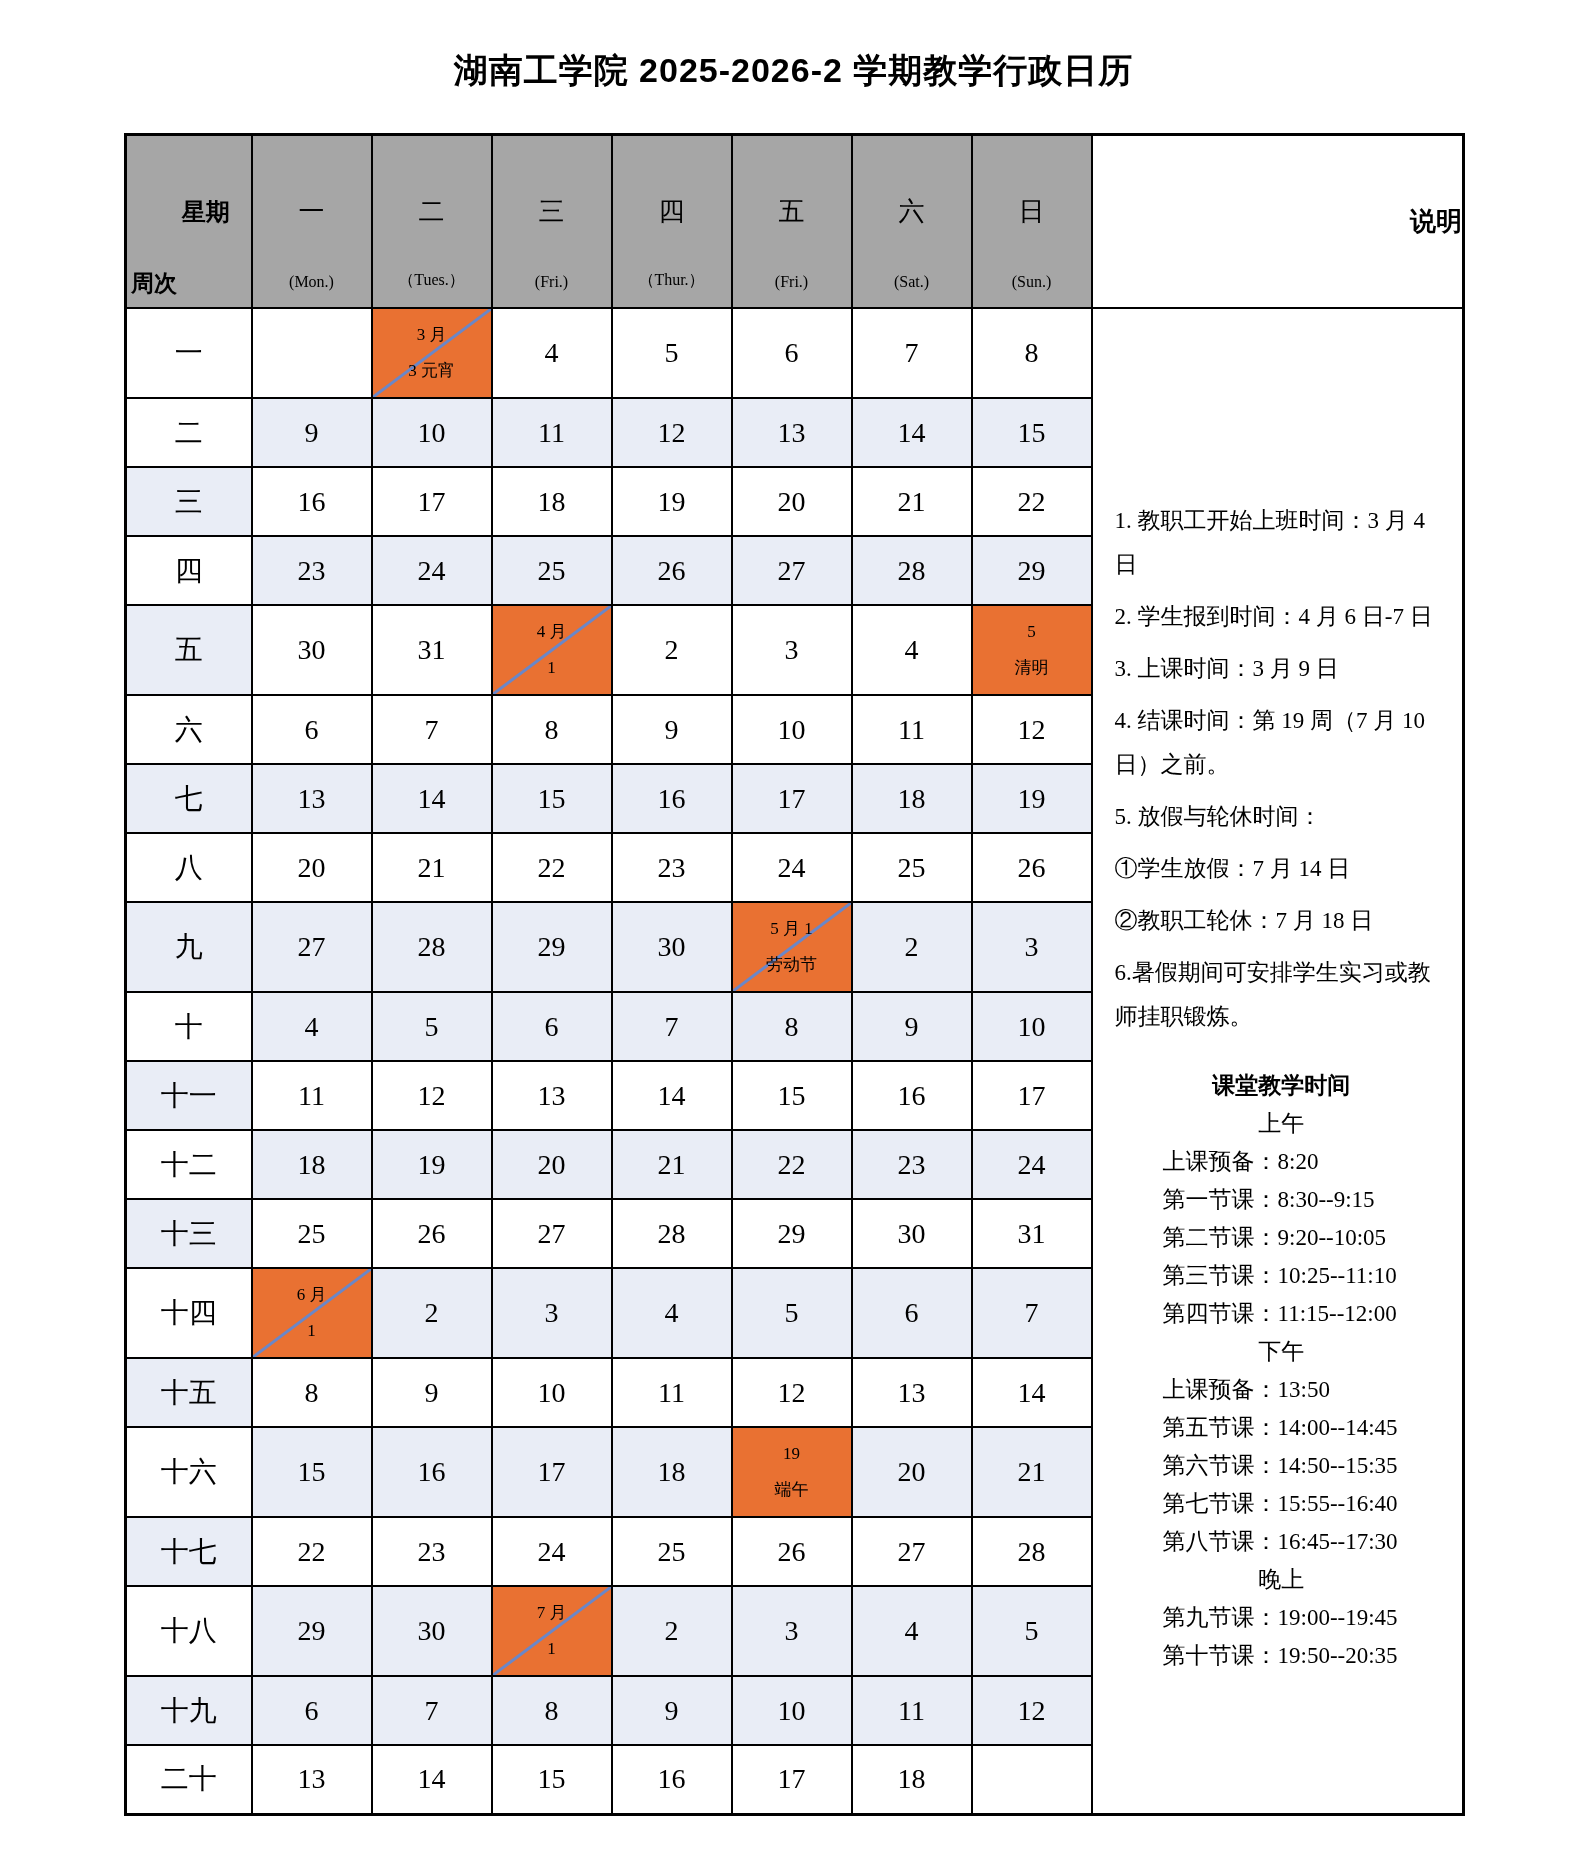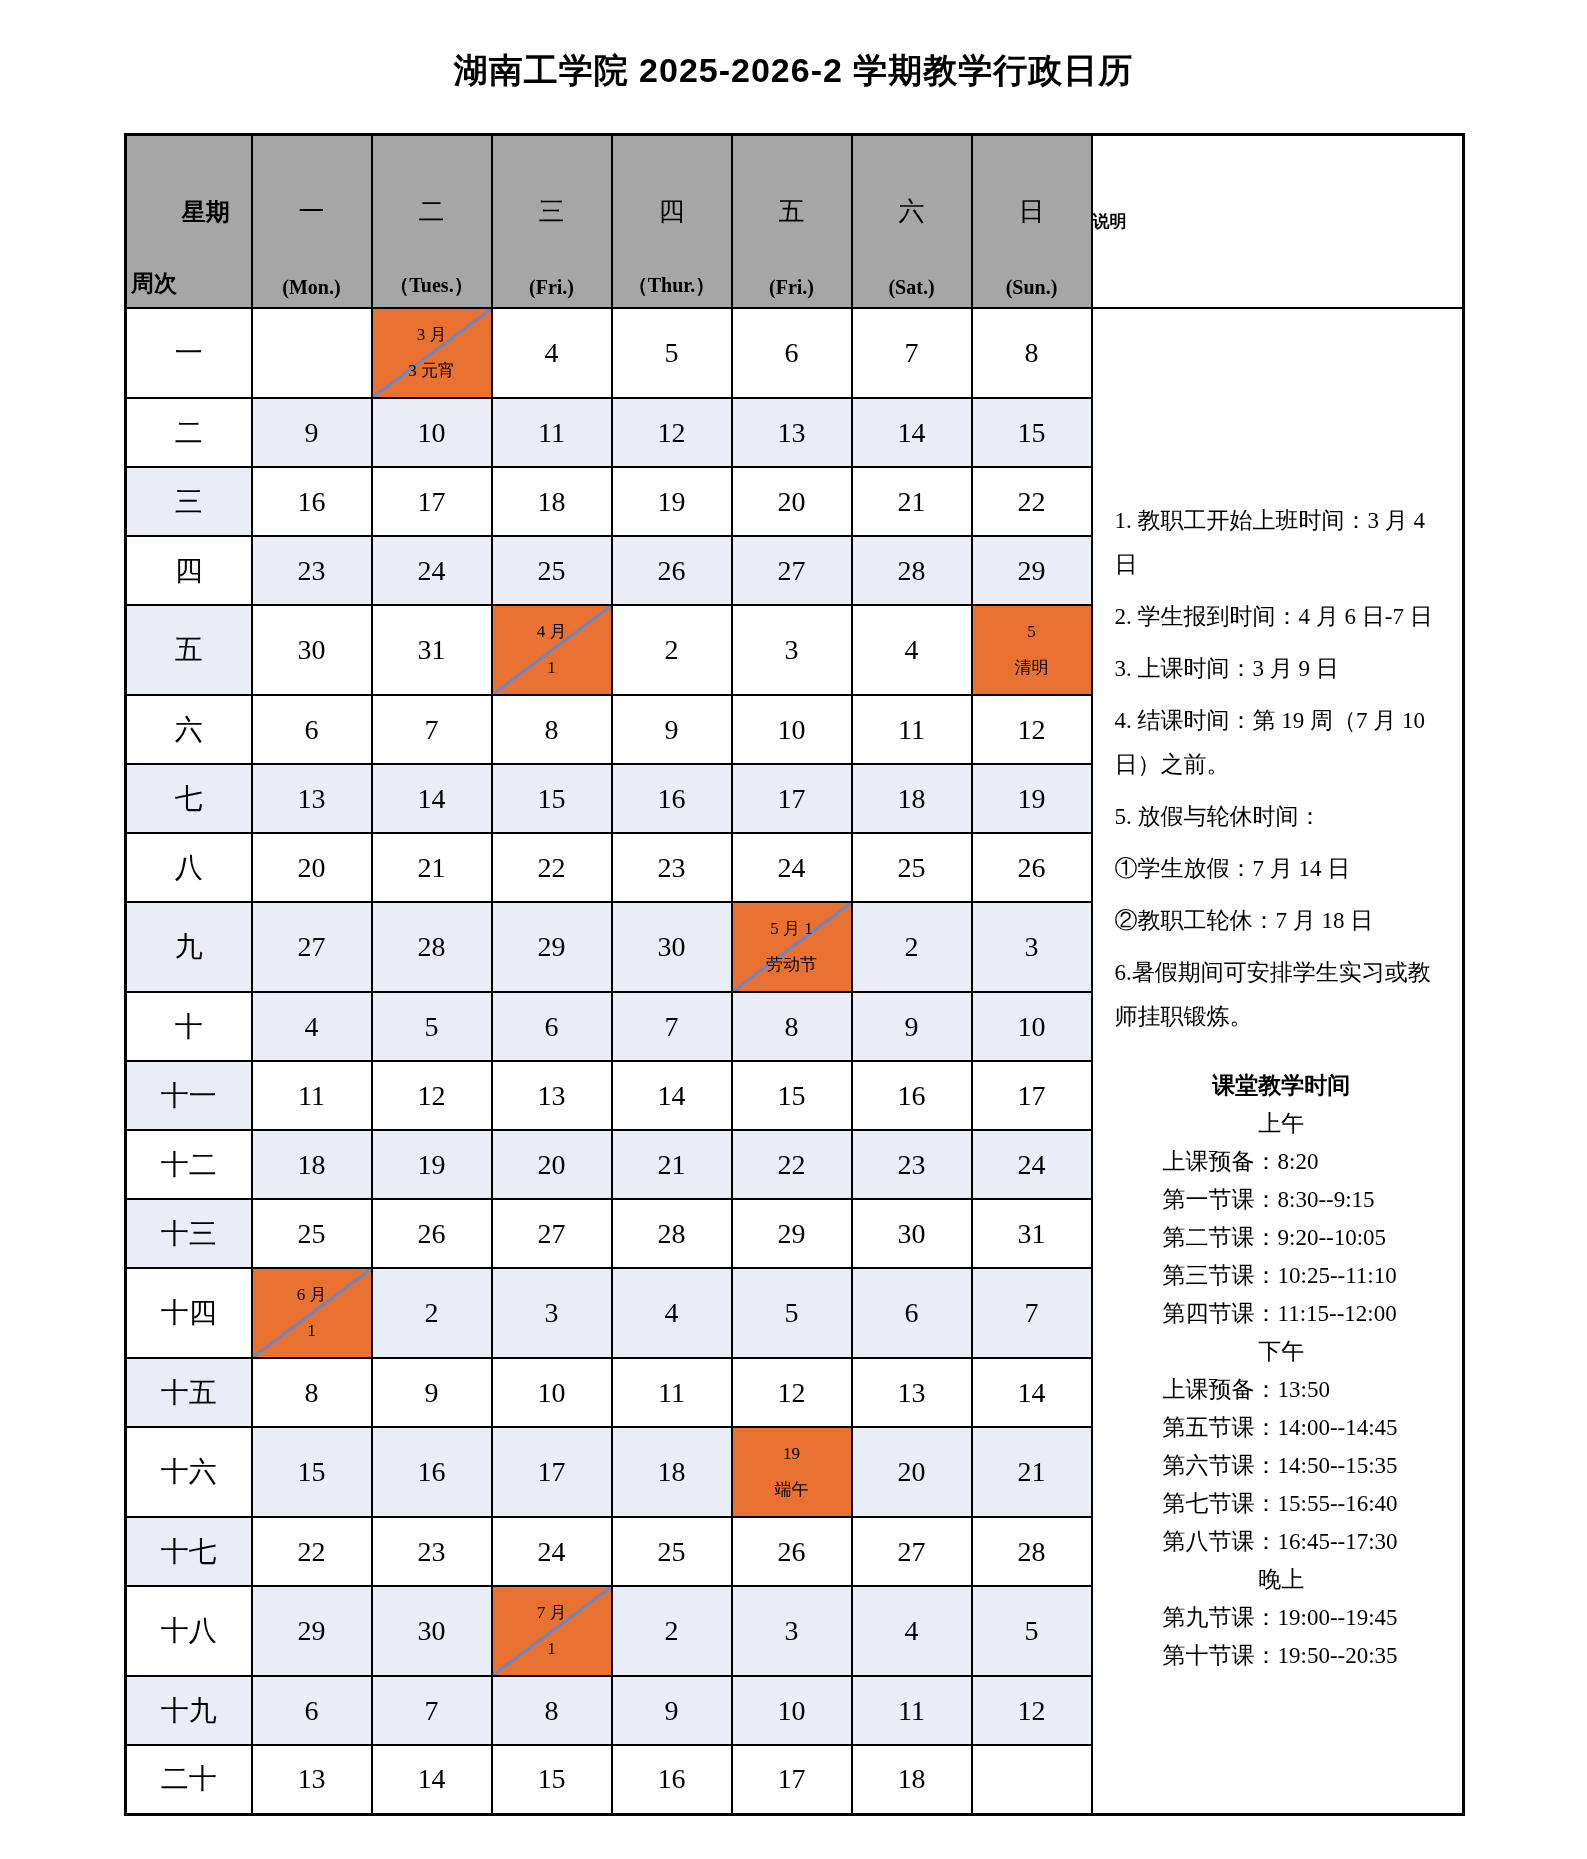--- a/index.html
+++ b/index.html
@@ -23,22 +23,22 @@
   
   th.corner, th.dayhead { background:var(--gray); font-weight:normal; vertical-align:top; }
   .corner-wrap, .dh-wrap { display:flex; flex-direction:column; height:171px; box-sizing:border-box; }
   .corner-top { flex:1; display:flex; align-items:center; justify-content:center;
     padding-left:34px; padding-top:26px; font-weight:bold; font-size:24px; }
   .corner-bottom { height:46px; display:flex; align-items:flex-end; justify-content:flex-start;
     padding:0 16px 8px 4px; font-weight:bold; font-size:23px; box-sizing:border-box; }
   .dh-cn { flex:1; display:flex; align-items:center; justify-content:center;
     padding-top:26px; font-size:26px; }
   .dh-en { height:46px; display:flex; align-items:flex-end; justify-content:center;
-    padding-bottom:8px; font-weight:bold; font-size:20px; box-sizing:border-box; }
-  th.notes-head { background:#fff; font-weight:bold; font-size:17px; text-align:left; vertical-align:middle; }
+    padding-bottom:16px; font-weight:normal; font-size:16px; box-sizing:border-box; }
+  th.notes-head { background:#fff; font-weight:bold; font-size:26px; text-align:right; vertical-align:middle; }
 
   
   td.week-cell { text-align:center; font-size:28px; background:#fff; }
   td.day-cell  { text-align:center; font-size:28px; background:#fff; }
   td.shaded    { background:var(--shade); }
   td.holiday   { background:var(--orange); position:relative; }
   .hol-wrap { position:absolute; inset:0; display:flex; flex-direction:column;
     justify-content:space-evenly; align-items:center; padding:3px 0; box-sizing:border-box; }
   .hol-line { font-size:17px; line-height:28px; white-space:nowrap; z-index:1; }
   svg.diag { position:absolute; inset:0; width:100%; height:100%; display:block; }

